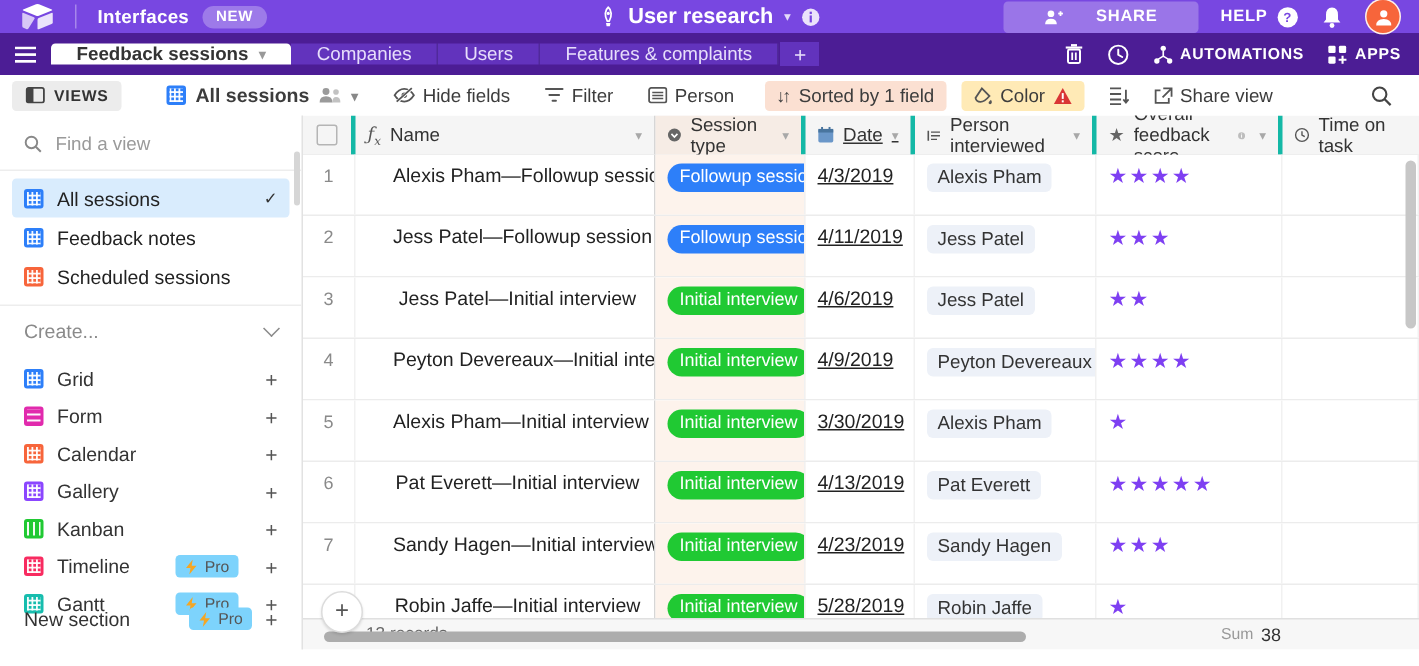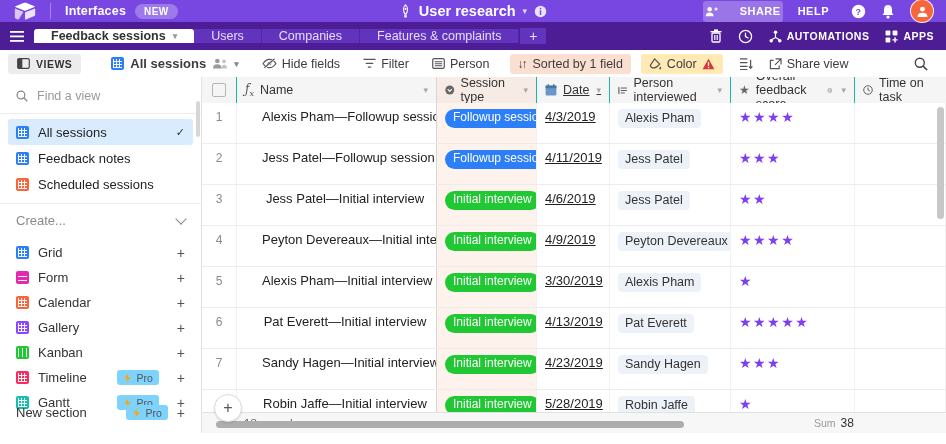--- a/index.html
+++ b/index.html
@@ -12,22 +12,22 @@
   .top-divider{width:1px;height:16px;background:rgba(255,255,255,.35);margin:0 14px;}
   .interfaces{font-size:12.5px;font-weight:bold;letter-spacing:.2px;}
   .new-badge{background:rgba(255,255,255,.28);border-radius:9px;font-size:10px;font-weight:bold;
              padding:2px 9px;margin-left:9px;letter-spacing:.4px;}
   .base-title-wrap{position:absolute;left:0;right:0;display:flex;justify-content:center;align-items:center;gap:7px;pointer-events:none;}
   .base-title-wrap>*{pointer-events:auto;}
   .base-title{font-size:14.5px;font-weight:bold;}
   .caret{color:rgba(255,255,255,.8);font-size:9px;}
   .top-right{margin-left:auto;display:flex;align-items:center;gap:15px;z-index:2;}
   .share-btn{background:rgba(255,255,255,.25);border-radius:3px;height:21px;display:flex;align-items:center;
-             gap:22px;padding:0 2px;font-size:11px;font-weight:bold;letter-spacing:.5px;cursor:pointer;}
-  .help{font-size:11px;font-weight:bold;letter-spacing:.5px;display:flex;align-items:center;gap:22px;}
+             gap:22px;padding:0 27px;font-size:11px;font-weight:bold;letter-spacing:.5px;cursor:pointer;}
+  .help{font-size:11px;font-weight:bold;letter-spacing:.5px;display:flex;align-items:center;gap:6px;}
   .avatar{width:22px;height:22px;border-radius:50%;background:#f7653b;display:flex;align-items:center;justify-content:center;border:1.5px solid rgba(255,255,255,.9);}
   
   .tabbar{height:28px;background:#4c1d95;display:flex;align-items:center;color:#e7defb;font-size:12.5px;}
   .hamburger{width:34px;display:flex;align-items:center;justify-content:center;cursor:pointer;}
   .tab{display:flex;align-items:center;padding:0 17px;background:#6233bd;border-right:1px solid rgba(0,0,0,.18);cursor:pointer;white-space:nowrap;}
   .tab.active{background:#fff;color:#333;font-weight:bold;border-radius:3px 3px 0 0;border-right:none;}
   .tab.active .caret{color:#999;margin-left:7px;}
   .add-tab{width:26px;display:flex;align-items:center;justify-content:center;background:#6233bd;margin-left:1px;font-size:14px;color:#e7defb;cursor:pointer;}
   .tabbar-right{margin-left:auto;display:flex;align-items:center;gap:16px;padding-right:12px;color:#fff;}
   .tb-label{font-size:10.5px;font-weight:bold;letter-spacing:.5px;display:flex;align-items:center;gap:5px;cursor:pointer;}
@@ -63,21 +63,21 @@
   .create-list{padding-top:10px;}
   .citem{height:25px;display:flex;align-items:center;gap:9px;padding:0 16px;font-size:13px;color:#333;cursor:pointer;}
   .plus{color:#555;font-size:14px;line-height:1;}
   .ml-auto{margin-left:auto;}
   .pro-badge{background:#7dd3fc;border-radius:3px;font-size:10.5px;color:#555;padding:1.5px 6px;display:flex;gap:4px;align-items:center;margin-left:auto;margin-right:9px;}
   .new-section{position:absolute;left:0;right:0;bottom:13px;display:flex;align-items:center;padding:0 16px;font-size:13px;color:#333;cursor:pointer;}
   .sb-scroll{position:absolute;right:1px;top:24px;width:4px;height:36px;border-radius:2px;background:#d6d6d6;}
   
   .grid{flex:1;position:relative;overflow:hidden;background:#fff;}
   .ghead{display:flex;height:26px;background:#f5f5f5;border-bottom:1px solid #dedede;font-size:12.5px;color:#333;}
-  .hc{display:flex;align-items:center;gap:6px;padding:0 8px;box-sizing:border-box;border-right:1px solid #14b8a6;cursor:pointer;}
+  .hc{display:flex;align-items:center;gap:6px;padding:0 8px;box-sizing:border-box;border-right:3px solid #14b8a6;cursor:pointer;}
   .hc .hcaret{margin-left:auto;color:#a8a8a8;font-size:9px;}
   .w-num{width:35px;}.w-name{width:200px;text-align:center;}.w-session{width:100px;}.w-date{width:73px;text-decoration:underline;}
   .w-person{width:121px;}.w-score{width:124px;}.w-time{width:91px;border-right:none;}
   .hc.w-session{background:#f6ece5;}
   .hc.w-name{border-right:1px solid #d6d6d6;}
   .checkbox{width:12px;height:12px;border:1px solid #b5b5b5;border-radius:2px;margin:0 auto;}
   .fx{font-style:italic;font-family:"DejaVu Serif",serif;color:#555;font-size:12px;}
   .fx sub{font-size:8px;}
   .gbody{position:absolute;top:26px;left:0;right:0;bottom:20px;overflow:hidden;}
   .trow{display:flex;height:41px;box-sizing:border-box;border-bottom:1px solid #ececec;background:#fff;}
@@ -165,24 +165,24 @@
         <rect width="14" height="1.8" fill="#fff"></rect>
         <rect y="4.5" width="14" height="1.8" fill="#fff"></rect>
         <rect y="9" width="14" height="1.8" fill="#fff"></rect>
       </svg>
   </div>
   <div class="tab active">
     <span>Feedback sessions</span>
       <span class="caret">▾</span>
   </div>
   <div class="tab">
+      <span>Companies</span>
+    </div>
+  <div class="tab">
       <span>Users</span>
-    </div>
-  <div class="tab">
-      <span>Companies</span>
     </div>
   <div class="tab">
       <span>Features &amp; complaints</span>
     </div>
   <div class="add-tab">+</div>
 
   <div class="tabbar-right">
     <svg width="12" height="14" viewBox="0 0 12 14">
       <rect x="2" y="4" width="8" height="9" rx="1" fill="none" stroke="#fff" stroke-width="1.3"></rect>
       <rect x="0.5" y="2" width="11" height="1.4" fill="#fff"></rect>

